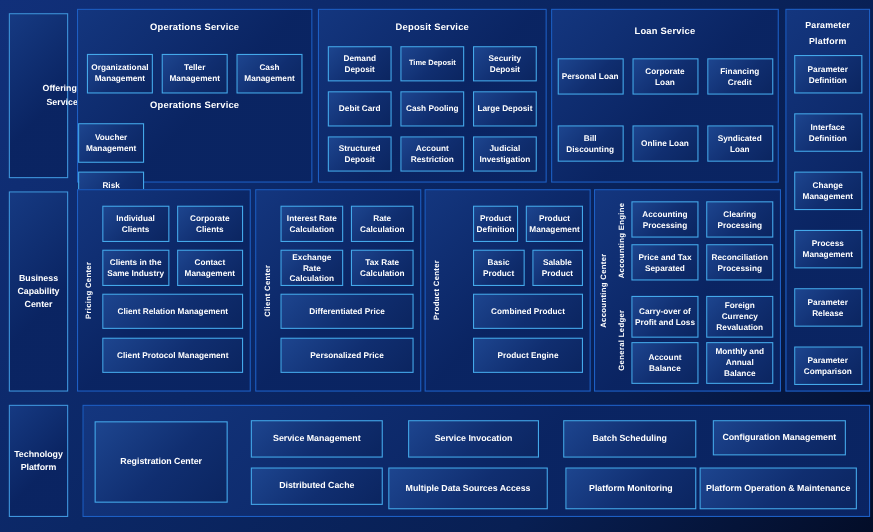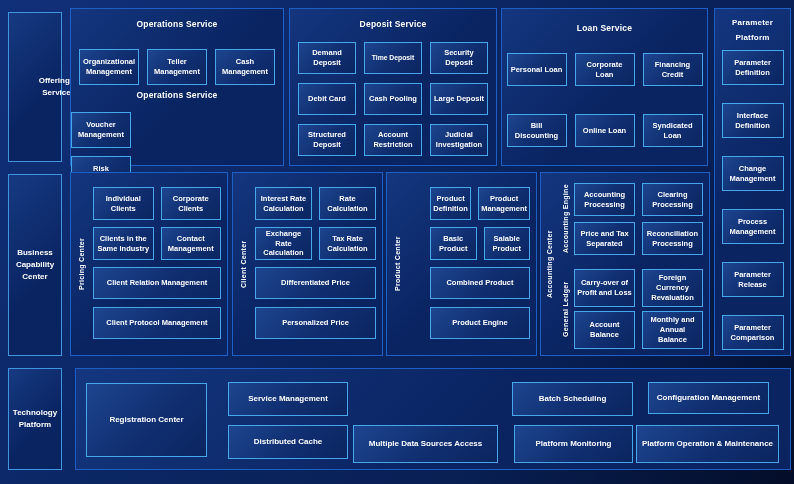--- a/index.html
+++ b/index.html
@@ -184,20 +184,21 @@
           <div class="box" style="height:38px;">Account Balance</div>
           <div class="box" style="height:38px;">Monthly and Annual Balance</div>
         </div>
       </div>
     </div>
   </div>
 
   <div class="panel" style="left:75px;top:368px;width:716px;height:102px;">
     <div class="box abox" style="left:10px;top:14px;width:121px;height:74px;">Registration Center</div>
     <div class="box abox" style="left:152px;top:13px;width:120px;height:34px;text-align:center;">Service Management</div>
+    <div class="box abox" style="left:295px;top:13px;width:119px;height:34px;">Service Invocation</div>
     <div class="box abox" style="left:436px;top:13px;width:121px;height:34px;">Batch Scheduling</div>
     <div class="box abox" style="left:572px;top:13px;width:121px;height:32px;">Configuration Management</div>
     <div class="box abox" style="left:152px;top:56px;width:120px;height:34px;">Distributed Cache</div>
     <div class="box abox" style="left:277px;top:56px;width:145px;height:38px;">Multiple Data Sources Access</div>
     <div class="box abox" style="left:438px;top:56px;width:119px;height:38px;">Platform Monitoring</div>
     <div class="box abox" style="left:560px;top:56px;width:143px;height:38px;">Platform Operation &amp; Maintenance</div>
   </div>
 
 </div>
 

